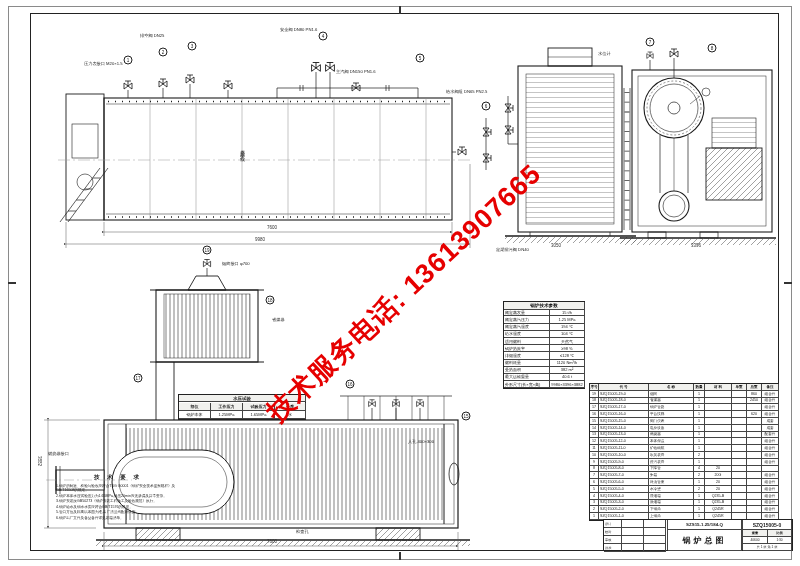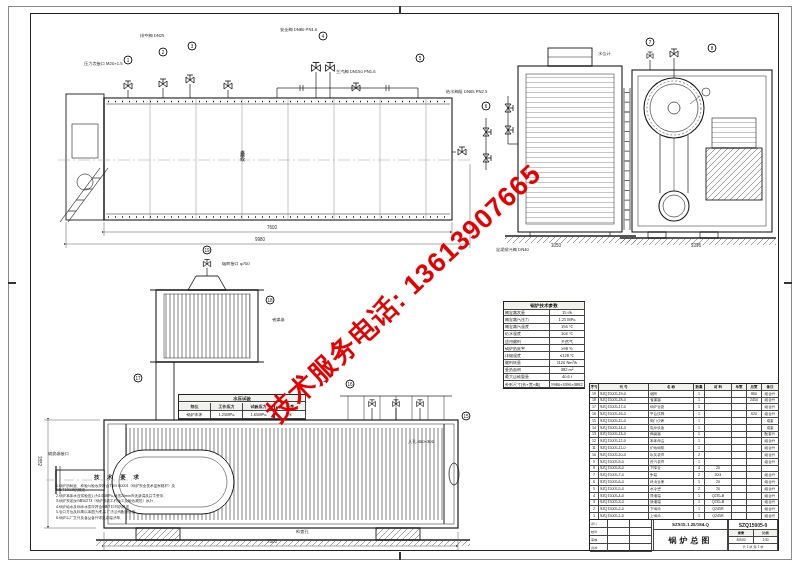--- a/index.html
+++ b/index.html
@@ -25,21 +25,21 @@
   .ptable{left:503px;top:301px;width:82px;grid-template-columns:46px 35px;grid-auto-rows:7.2px;font-size:4px}
   .ptable .title{grid-column:1/-1;height:8px;font-size:4.6px}
 
   .spectable{left:178px;top:394px;width:128px;grid-template-columns:32px 32px 32px 31px;grid-auto-rows:8px;font-size:4px}
   .spectable .title{height:7px;font-size:4.4px}
 
   .bom{left:589px;top:383px;width:190px;grid-template-columns:9px 50px 45px 11px 27px 15px 15px 17px;
        grid-auto-rows:6.8px;font-size:3.6px}
 
   
-  .tblock{position:absolute;left:589px;top:519px;width:190px;height:32px;border:1.4px solid #222;
+  .tblock{position:absolute;left:603px;top:519px;width:190px;height:32px;border:1.4px solid #222;
           background:#fff;display:flex;z-index:10}
   .tb-left{width:64px;display:grid;grid-template-columns:18px 22px 22px;grid-auto-rows:8px;font-size:3.2px}
   .tb-mid{width:76px;display:grid;grid-template-rows:10px 21px;border-left:0.5px solid #444}
   .tb-right{width:50px;display:grid;grid-template-columns:25px 24px;grid-template-rows:10px 7px 7px 7px;
             border-left:0.5px solid #444;font-size:3.2px}
   .tb-model{font-size:4.4px;font-weight:bold}
   .tb-title{font-size:8px;font-weight:bold;letter-spacing:3px}
   .tb-no{grid-column:1/-1;font-size:5px;font-weight:bold}
   .tb-sheet{grid-column:1/-1}
 

